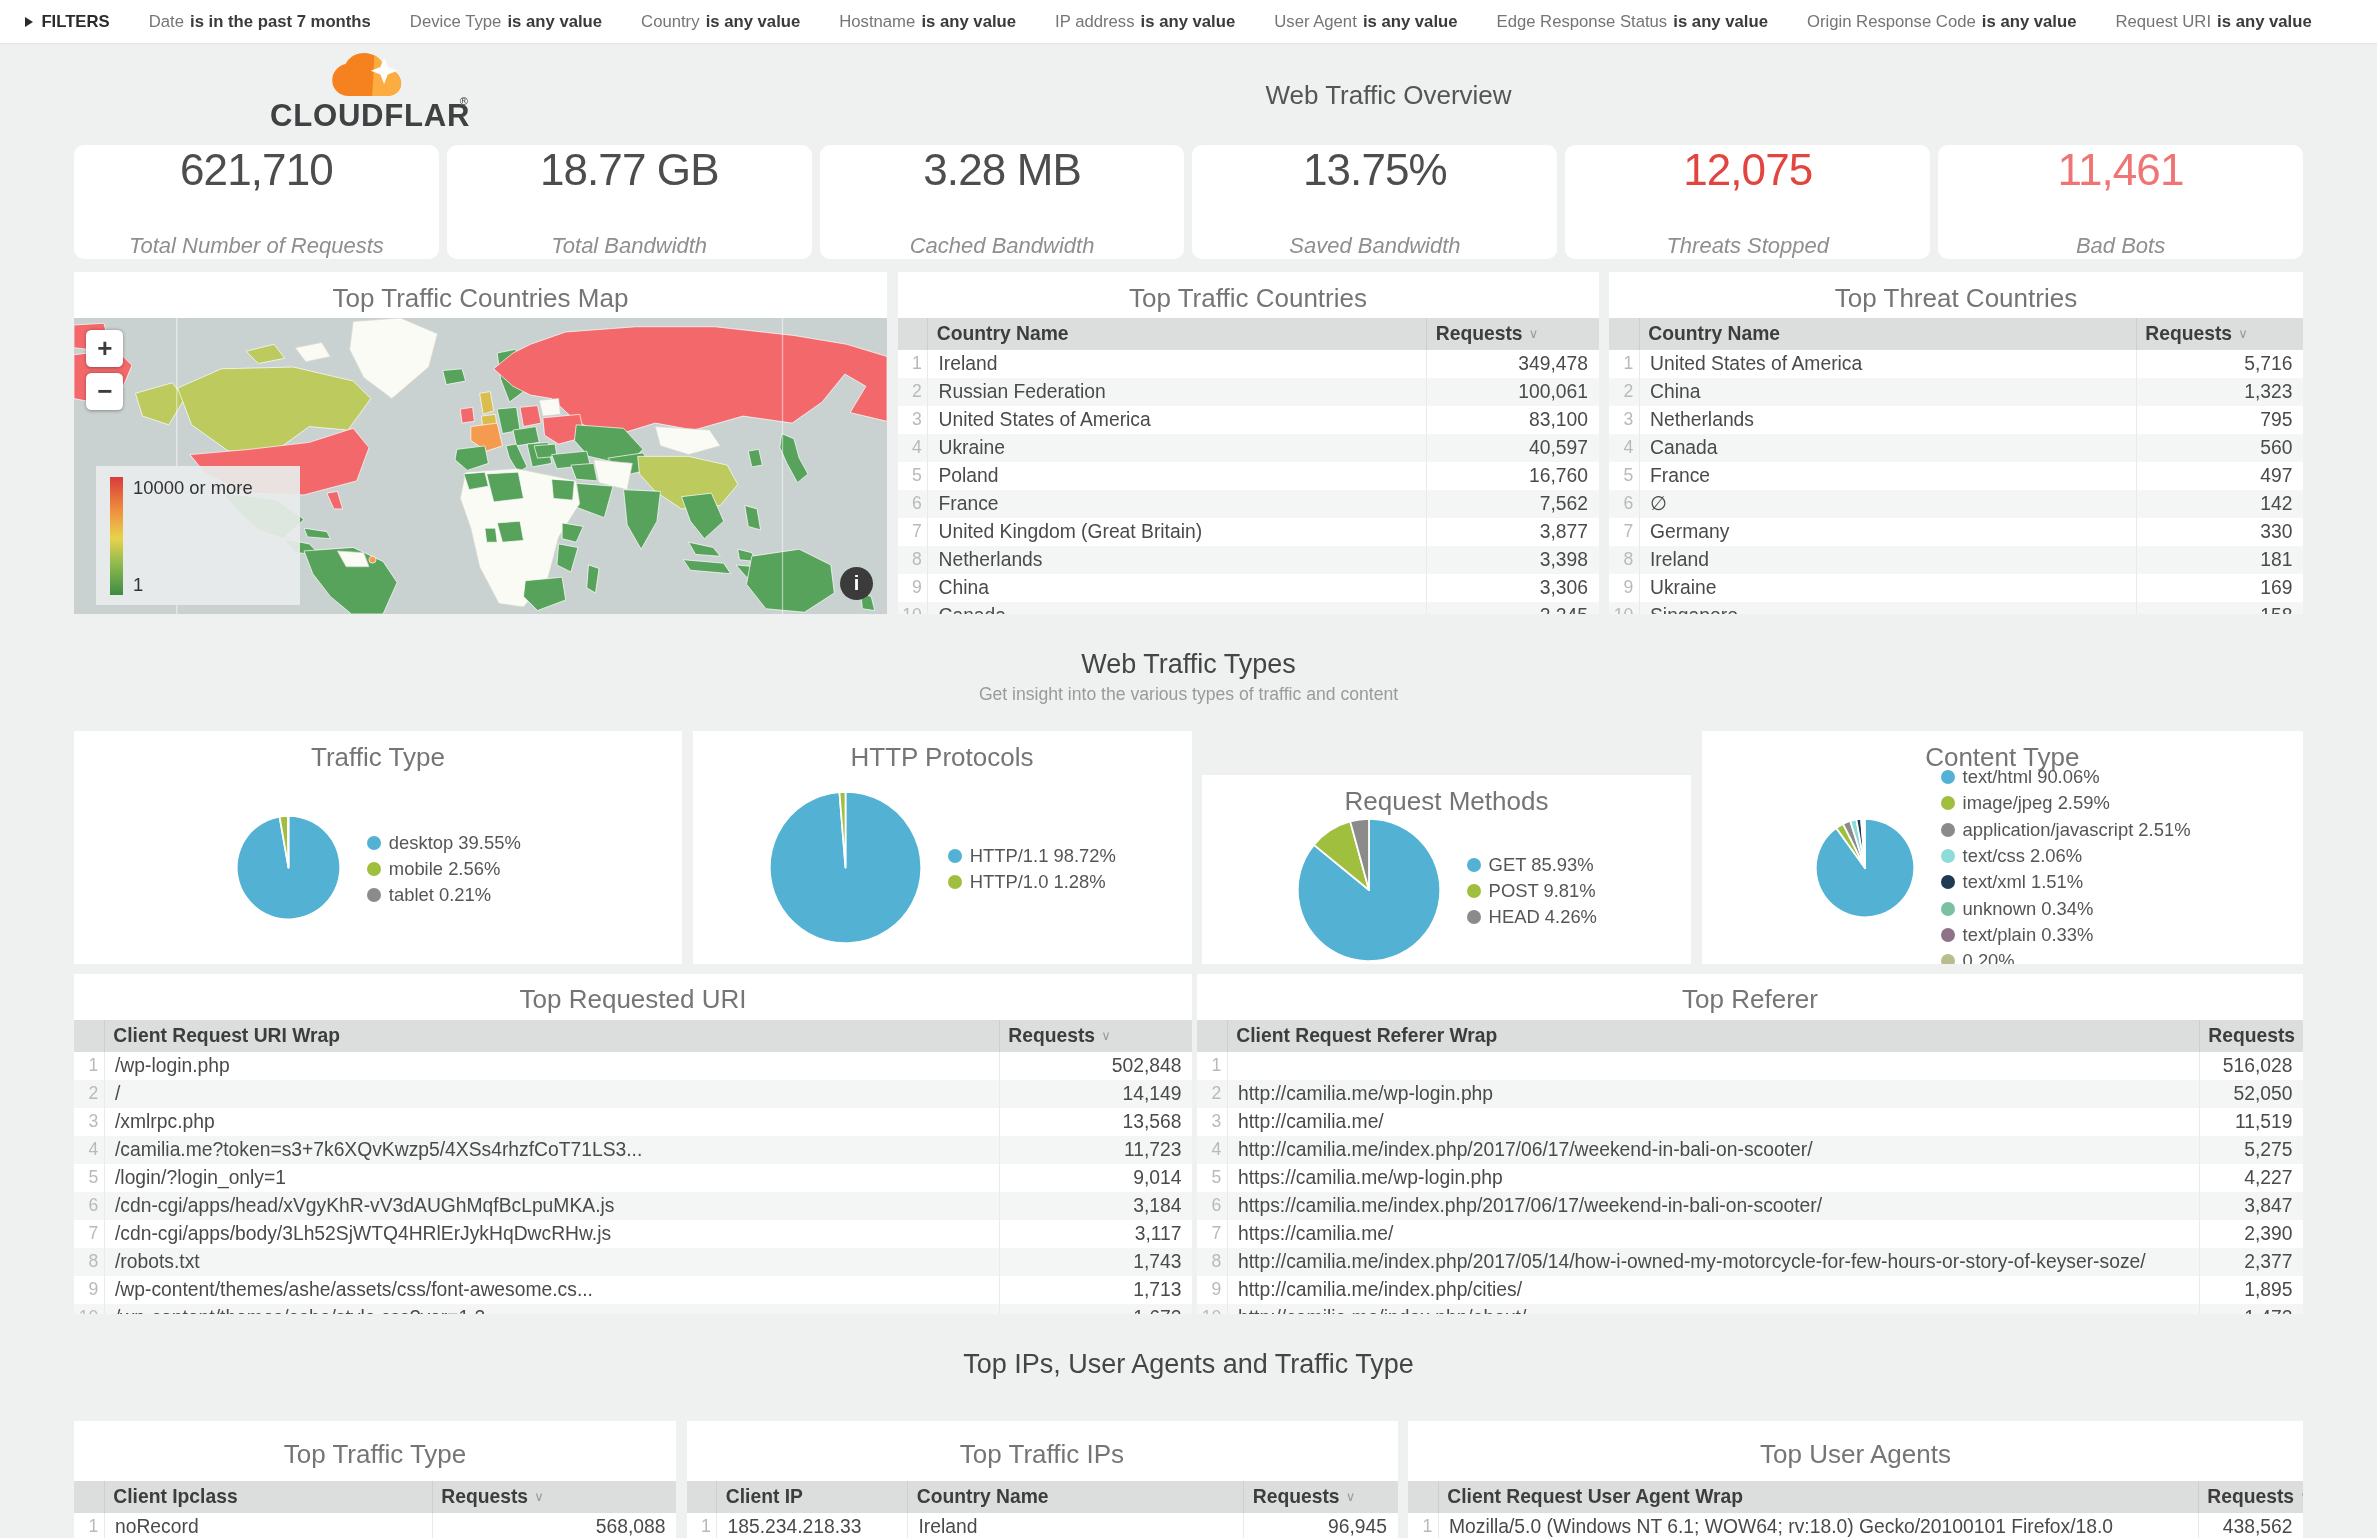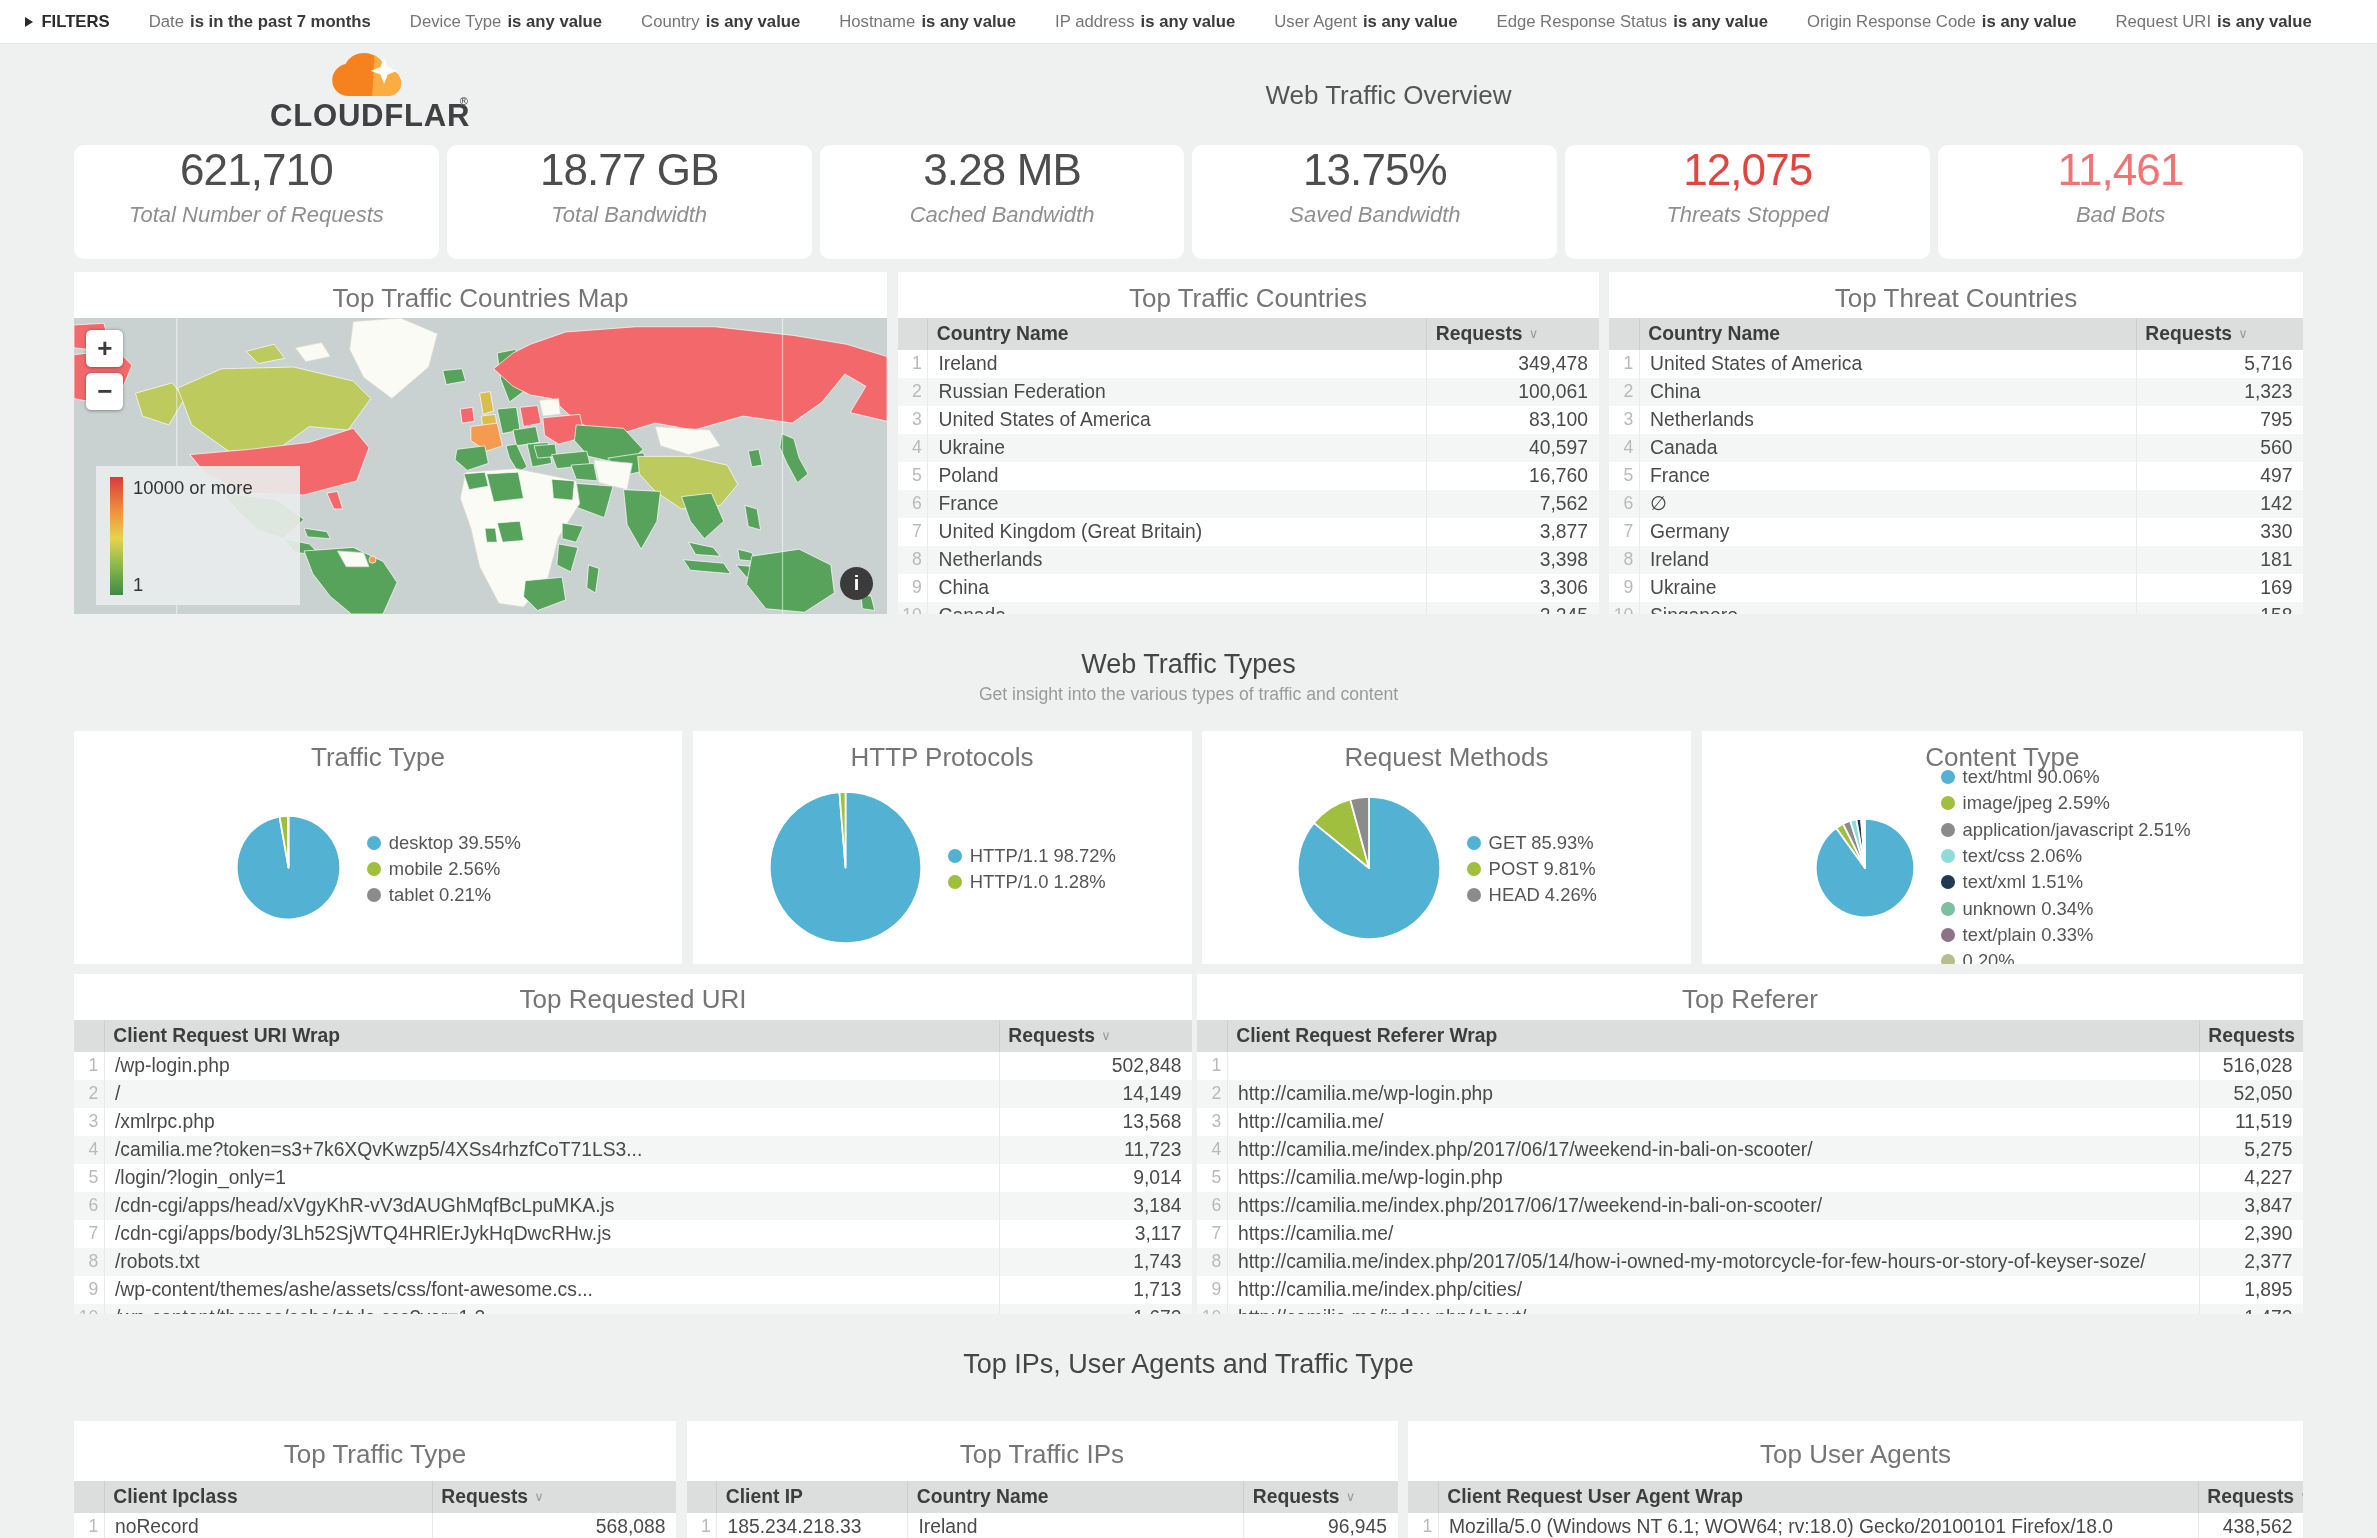--- a/index.html
+++ b/index.html
@@ -17,36 +17,36 @@
   .f-value { font-weight:700; color:#3b3b3b; }
 
   
   .brand-row { position:relative; height:101px; }
   .logo { position:absolute; left:270px; top:7px; }
   .page-title { position:absolute; top:50%; left:50%; transform:translate(calc(-50% + 200px),-50%);
     font-size:26px; font-weight:400; color:#555; }
 
   
   .stats-row { display:flex; gap:8px; margin:0 74px; height:114px; }
-  .stat-card { flex:1; background:#fff; display:flex; flex-direction:column; align-items:center; justify-content:flex-start; gap:7px;border-radius:10px; }
+  .stat-card { flex:1; background:#fff; display:flex; flex-direction:column; align-items:center; justify-content:space-between; gap:7px;border-radius:10px; }
   .stat-value { font-size:44px; font-weight:300; color:#4d4d4d; letter-spacing:-0.9px; }
   .stat-label { font-size:22px; color:#8f8f8f; font-weight:300;font-style:italic; }
 
   
   .card { background:#fff; overflow:hidden; position:relative; }
   .card-title { text-align:center; font-size:26px; line-height:30px; font-weight:300; color:#757575; padding:10.5px 0 5.3px; }
   .tall-title { padding:17.6px 0 12.3px; }
 
   
   .row-geo  { display:flex; gap:10.5px; margin:13px 74px 0; height:342px; }
   .map-card { width:813px; }
   .tc-card  { width:701px; }
   .thc-card { flex:1; }
   .row-pies { display:flex; gap:10.5px; margin:26px 74px 0; height:233px; }
-  .pie-card-1 { width:608px; } .pie-card-2 { width:499px; } .pie-card-3 { width:489px; } .pie-card-4 { flex:1; }
+  .pie-card-1 { width:608px; } .pie-card-2 { width:499px; } .pie-card-3 { width:489px;margin-top:44px; } .pie-card-4 { flex:1; }
   .row-uri  { display:flex; gap:5px; margin:9.7px 74px 0; height:340px; }
   .uri-card { width:1118px; } .ref-card { flex:1; }
   .row-bottom { display:flex; gap:10.5px; margin:42px 74px 0; height:193px; }
   .ttype-card { width:602px; } .ips-card { width:711px; } .ua-card { flex:1; }
 
   
   .section-head { text-align:center; font-size:27px; line-height:30px; font-weight:300; color:#454545; margin:35px 0 5.3px; }
   .section-sub  { text-align:center; font-size:17.6px; color:#9a9a9a; font-weight:300; }
   .section-head2 { margin-top:35px; }
 

